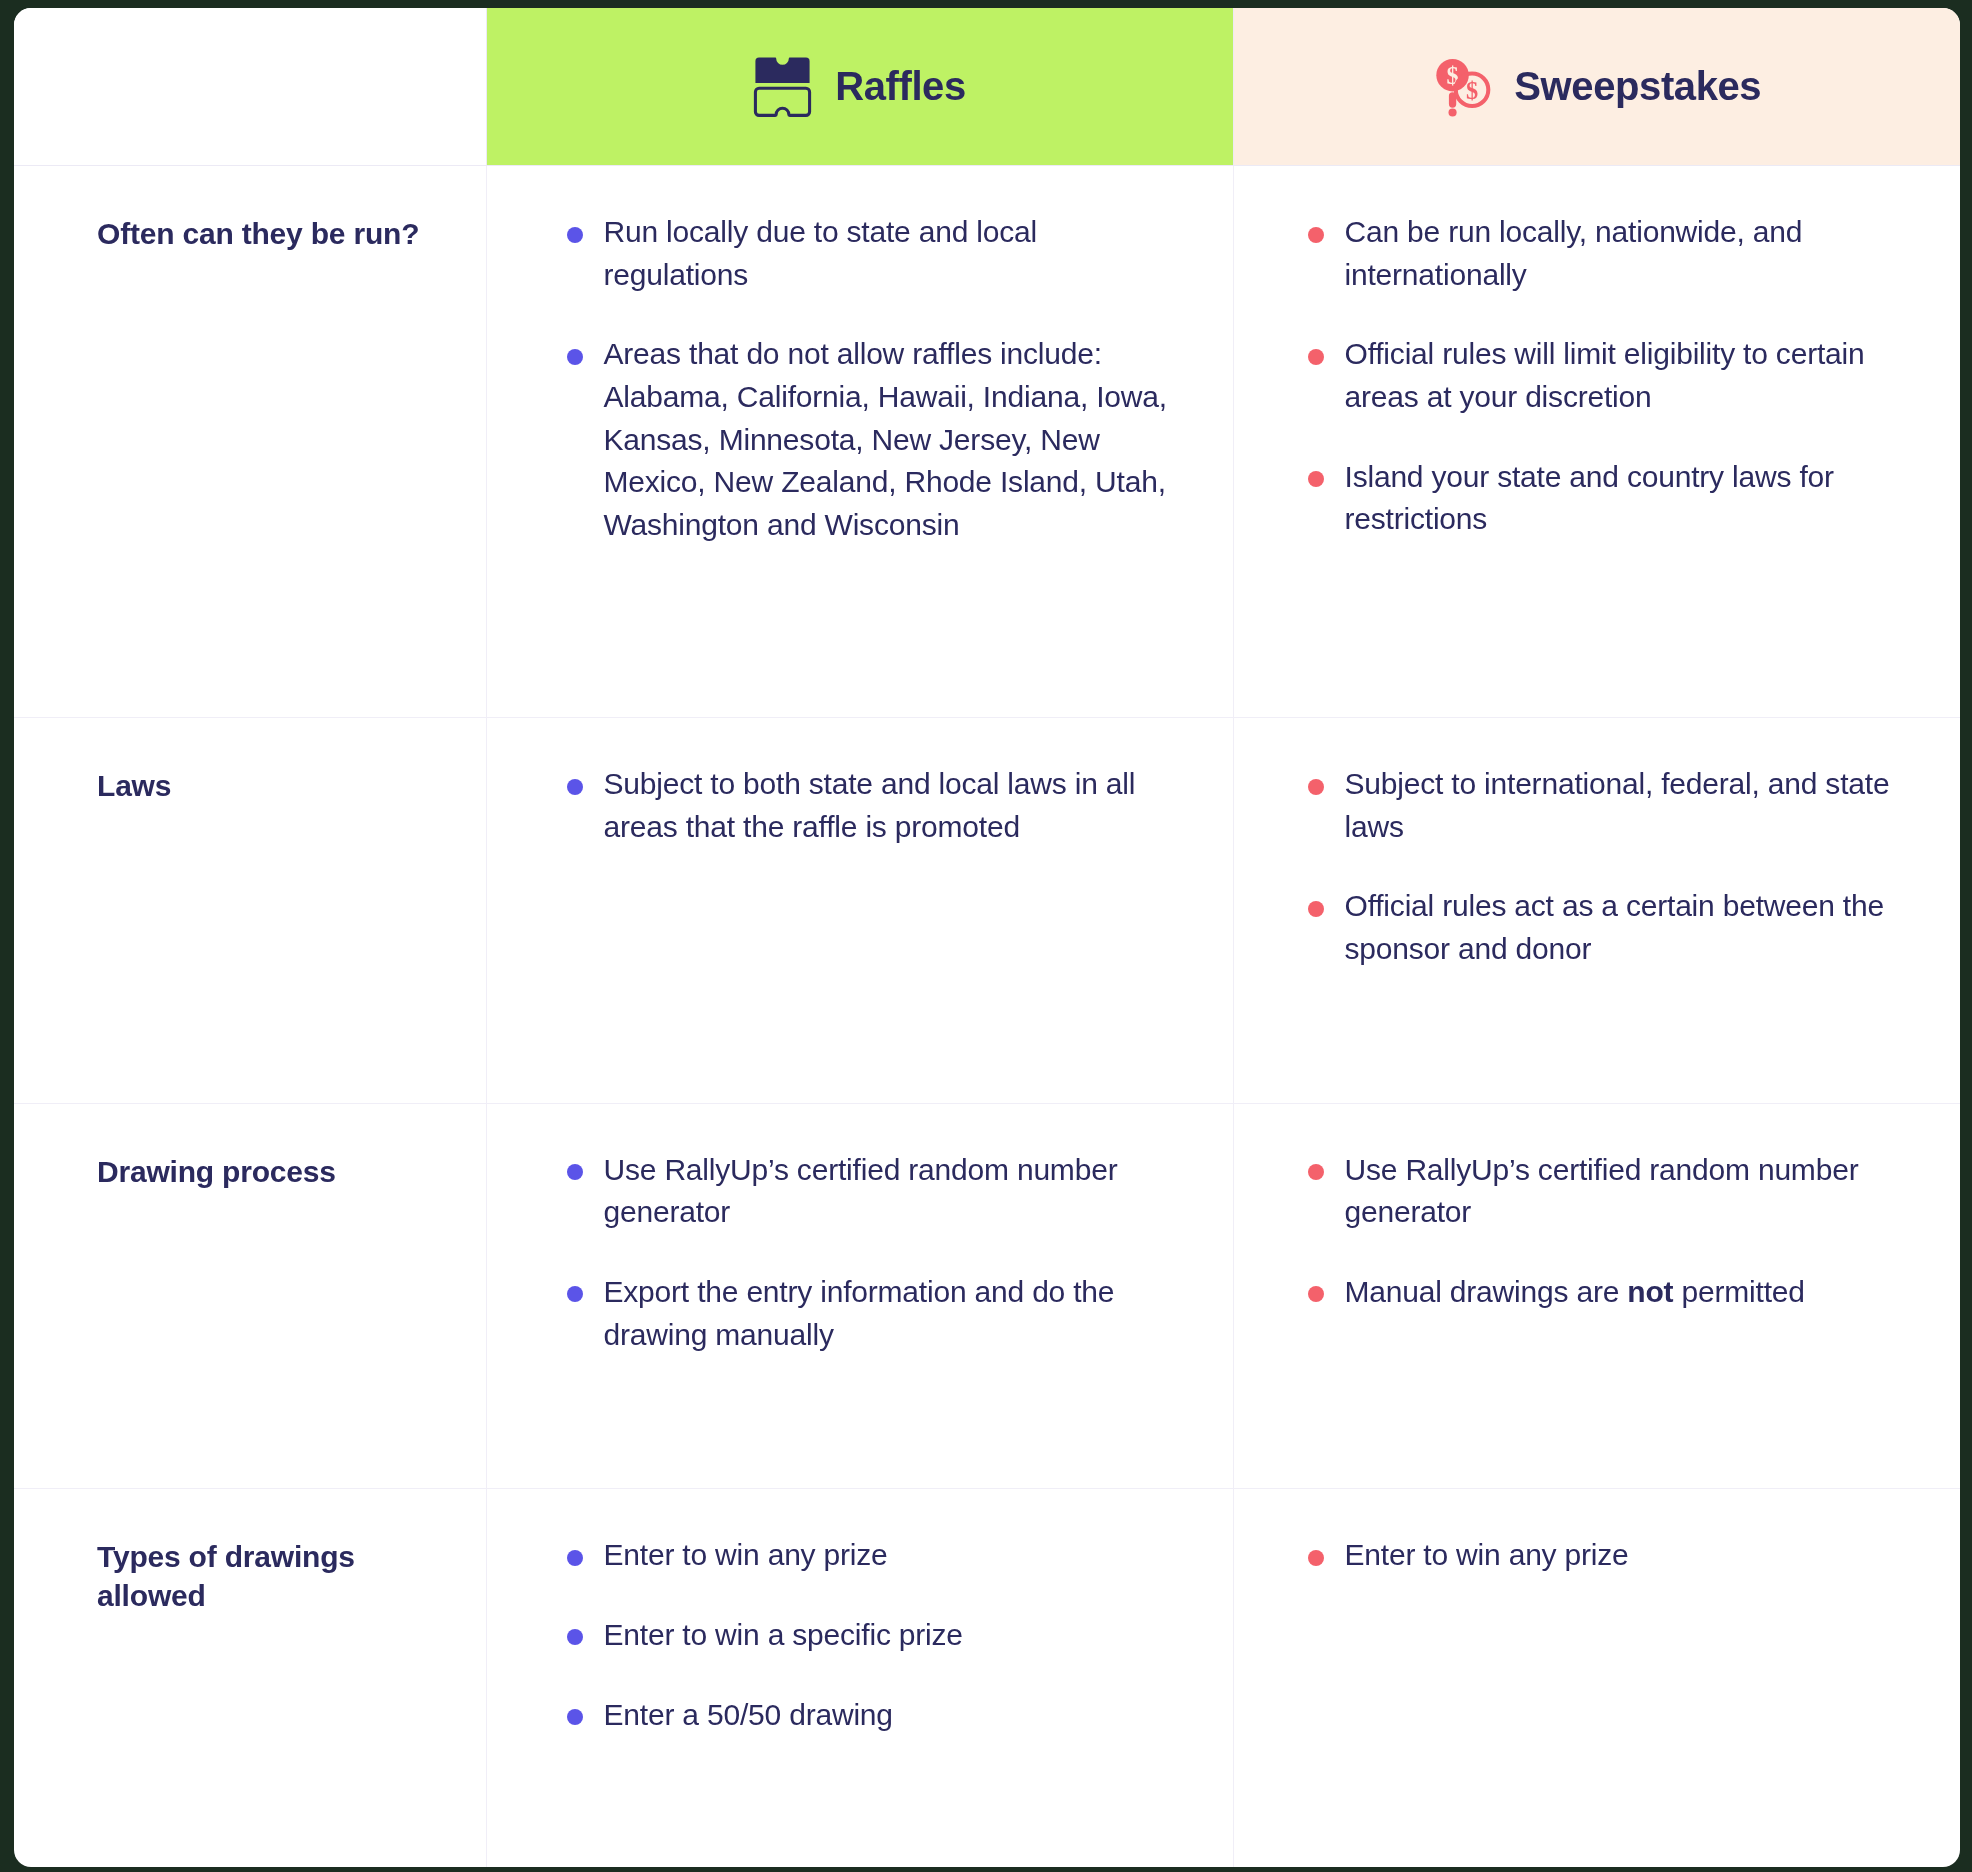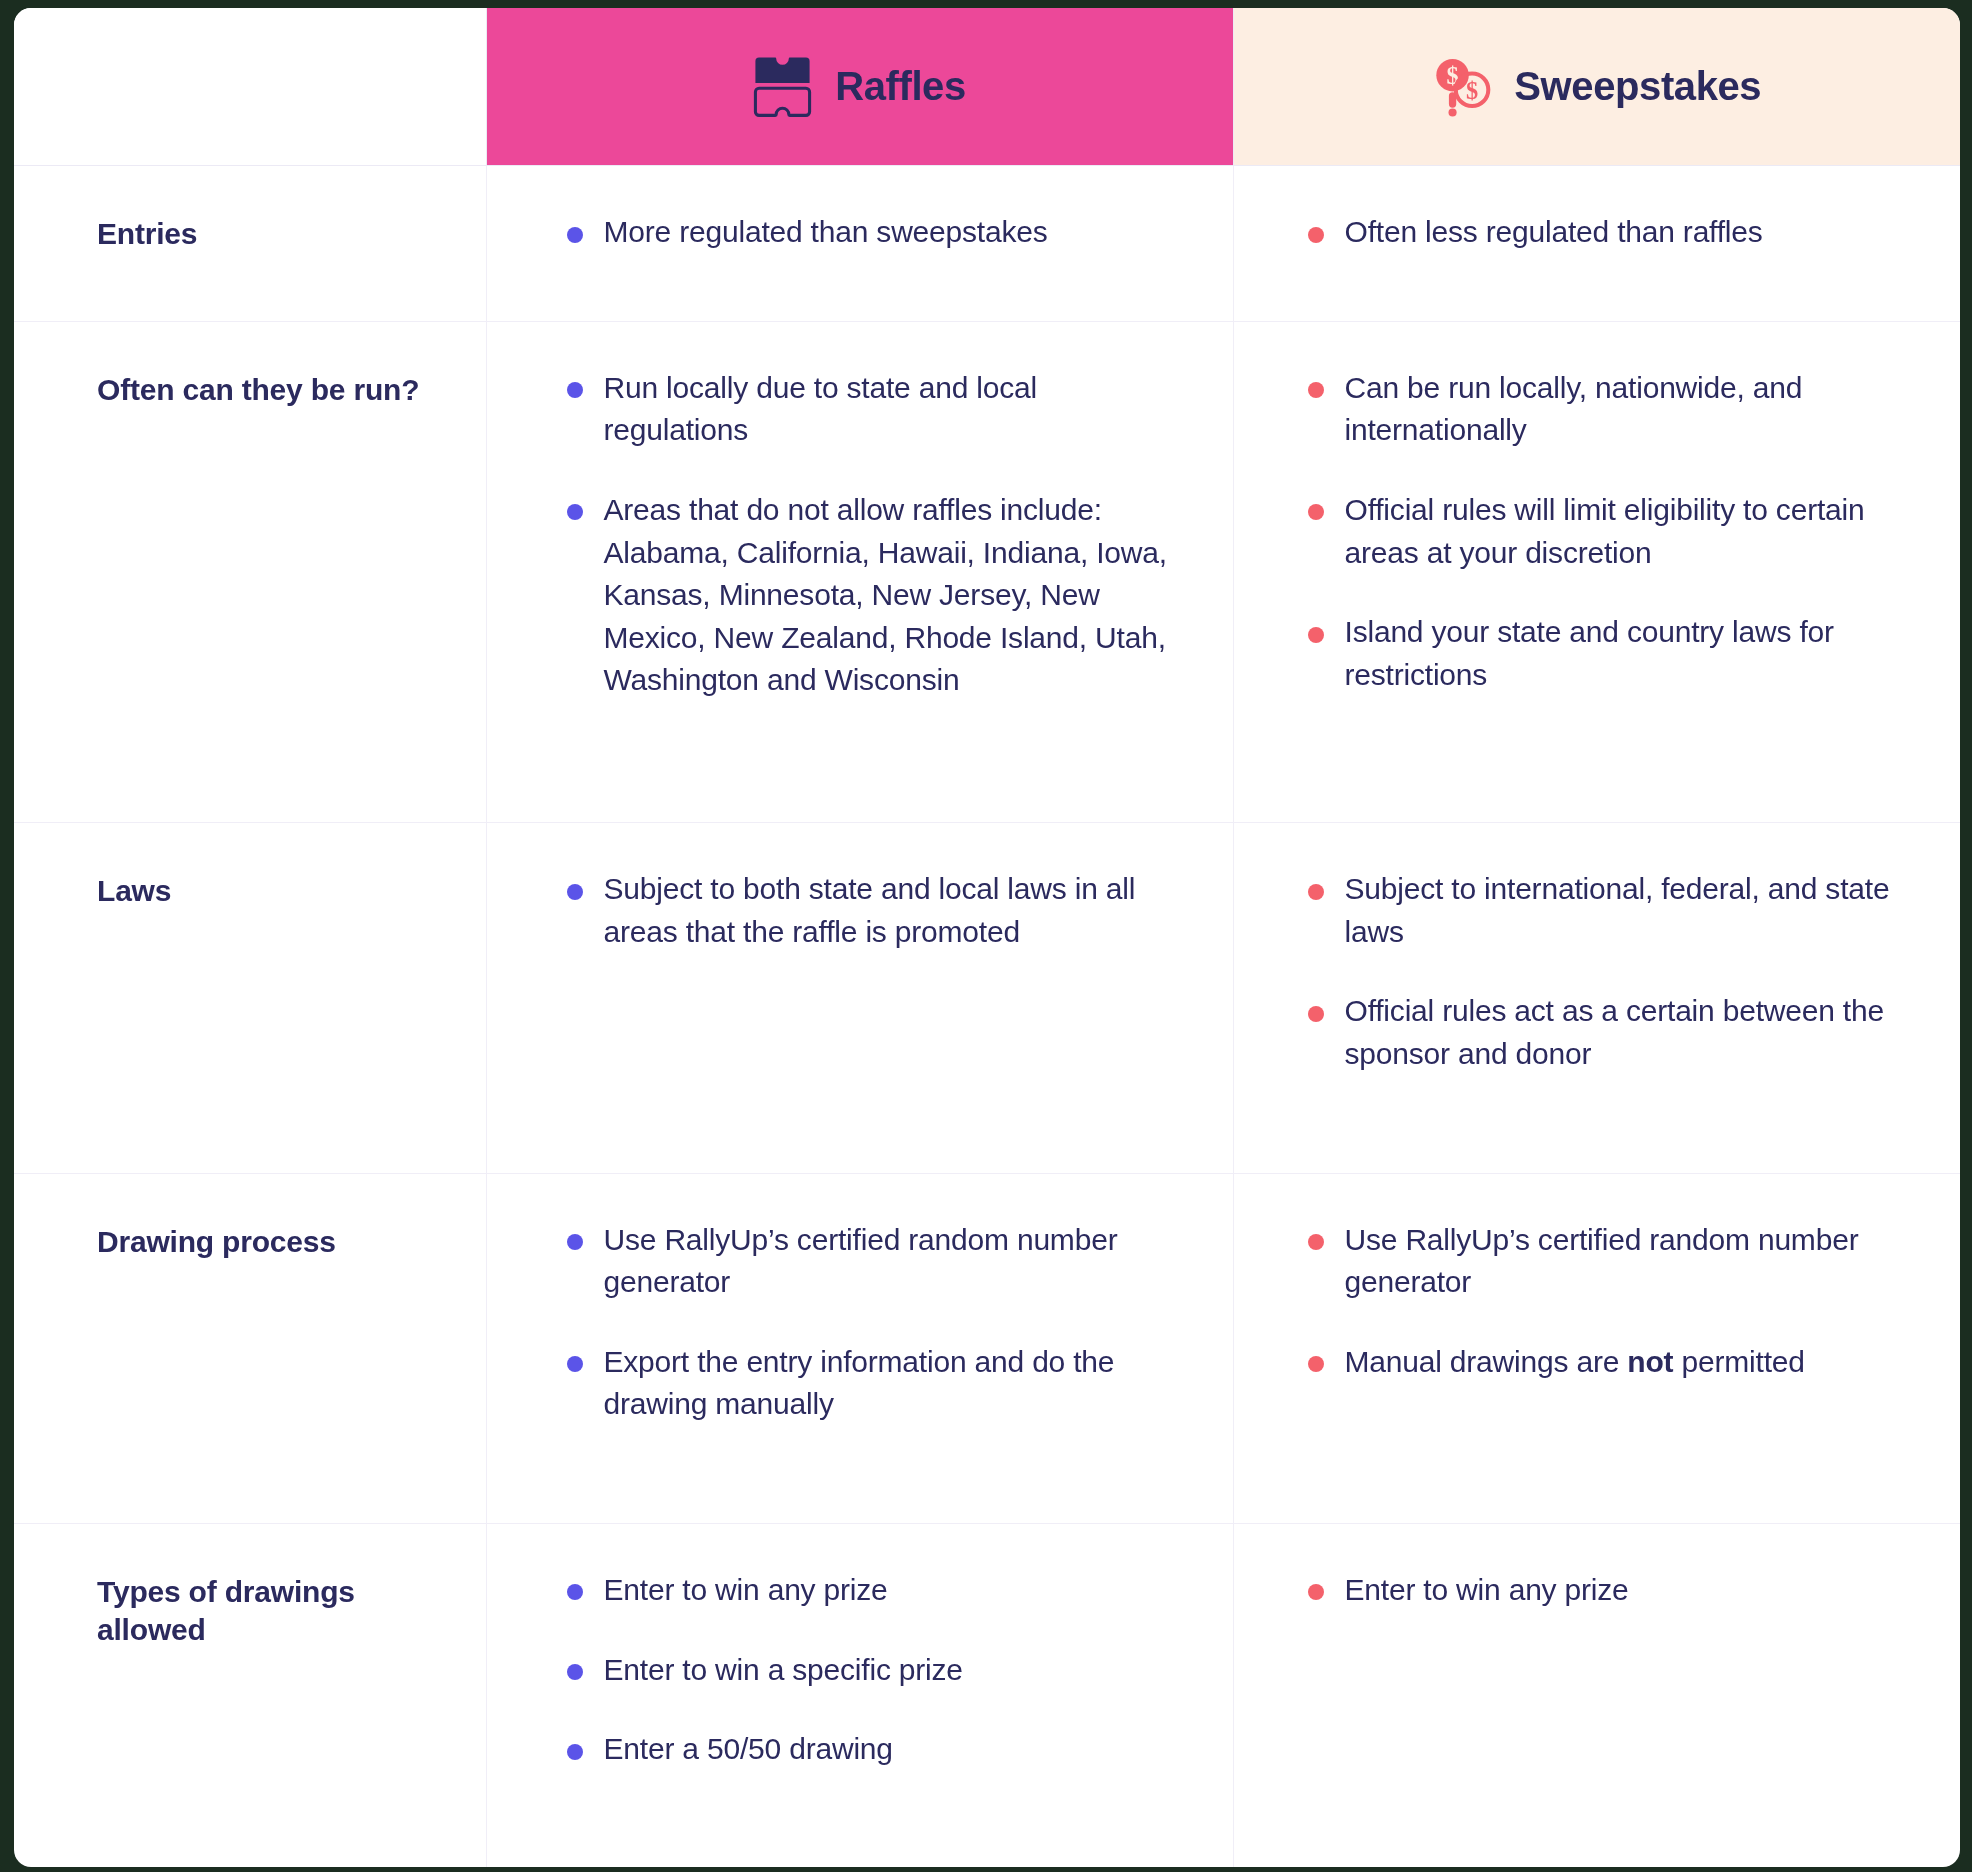--- a/index.html
+++ b/index.html
@@ -36,21 +36,21 @@
 
   
   thead th {
     height: 158px;
     padding: 0;
     vertical-align: middle;
     border-bottom: 1.5px solid #eceaf5;
   }
   th.head-blank { background: #ffffff; }
   th.head-a {
-    background: #ec4899;
+    background: #bef264;
     border-left: 1.5px solid #eceaf5;
   }
   th.head-b {
     background: #fdeee2;
     border-left: 1.5px solid #eceaf5;
   }
 
   .head-inner {
     display: flex;
     align-items: center;
@@ -161,35 +161,20 @@
               <text x="49" y="55" text-anchor="middle" font-family="'Liberation Serif', serif" font-size="30" font-weight="bold" fill="#f4616b">$</text>
             </svg>
             <span class="head-title">Sweepstakes</span>
           </div>
         </th>
       </tr>
     </thead>
 
     <tbody>
 
-      <tr>
-        <td class="cell-label">
-          <div class="row-label">Entries</div>
-        </td>
-        <td class="cell-a">
-          <ul class="bullets dots-purple">
-            <li>More regulated than sweepstakes</li>
-          </ul>
-        </td>
-        <td class="cell-b">
-          <ul class="bullets dots-coral">
-            <li>Often less regulated than raffles</li>
-          </ul>
-        </td>
-      </tr>
 
       <tr>
         <td class="cell-label">
           <div class="row-label">Often can they be run?</div>
         </td>
         <td class="cell-a">
           <ul class="bullets dots-purple">
             <li>Run locally due to state and local regulations</li>
             <li>Areas that do not allow raffles include: Alabama, California, Hawaii, Indiana,  Iowa, Kansas, Minnesota, New Jersey, New Mexico, New Zealand, Rhode Island, Utah, Washington and Wisconsin</li>
           </ul>

